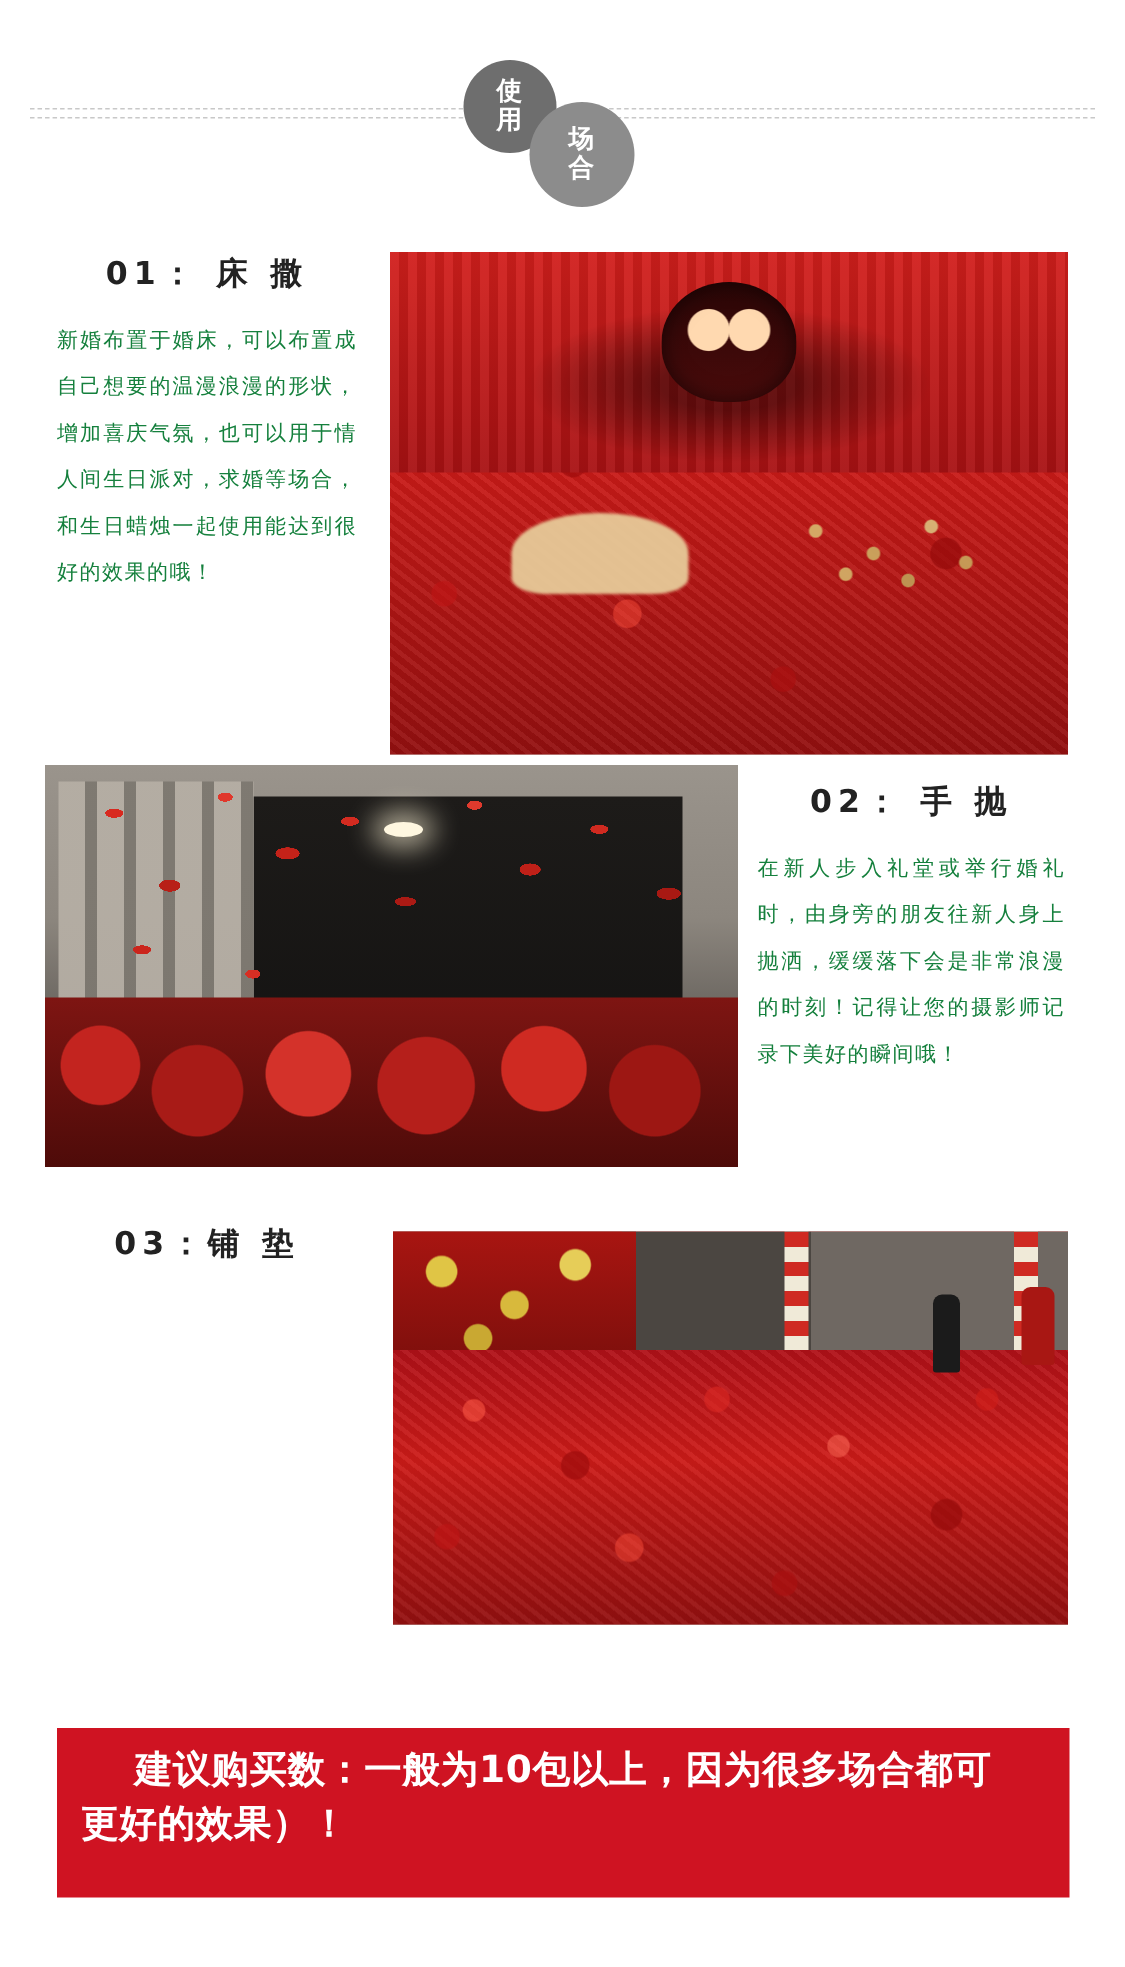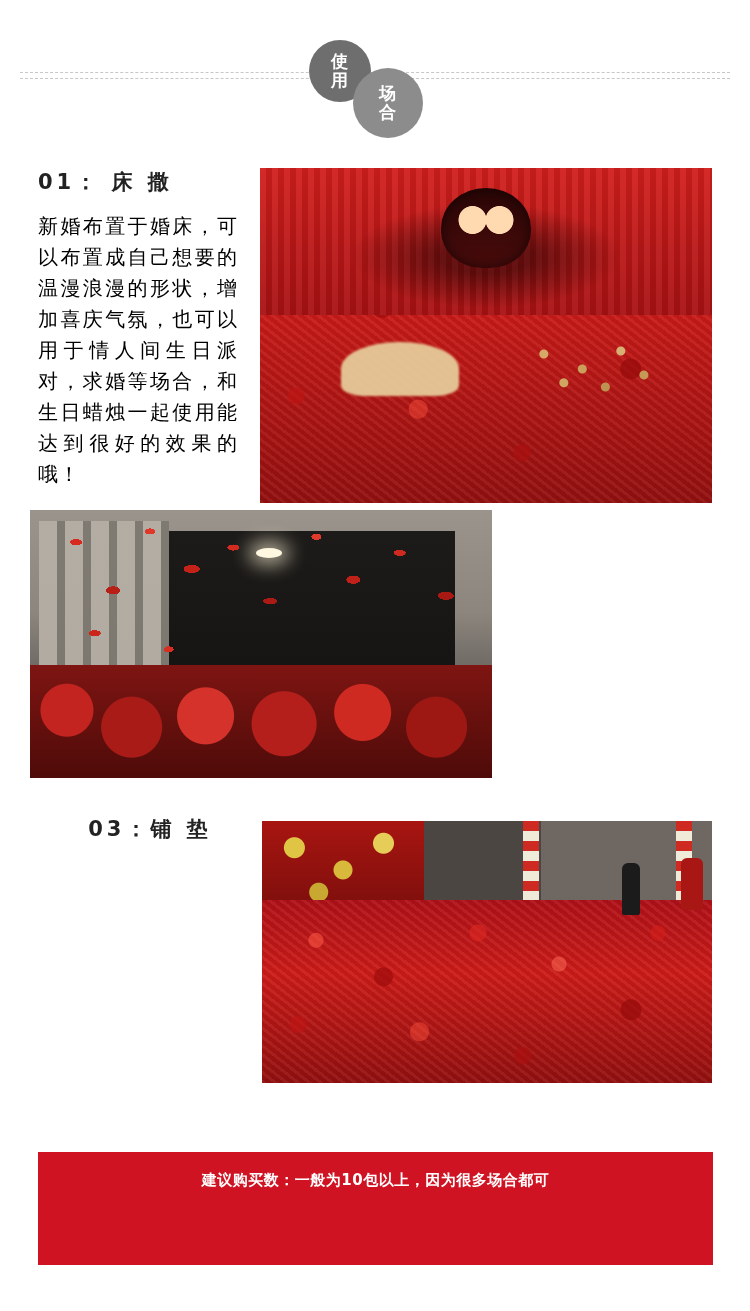--- a/index.html
+++ b/index.html
@@ -99,46 +99,45 @@
     width: 750px;
   }
   .sec-title {
     font-size: 21px;
     color: #222222;
     letter-spacing: 4px;
     font-weight: bold;
     margin-bottom: 16px;
   }
   .sec-body {
-    font-size: 20px;
-    color: #000000;
+    font-size: 14px;
+    color: #15803d;
     line-height: 31px;
     letter-spacing: 1px;
     text-align: justify;
-    font-family: Liberation Mono, monospace;
   }
   .photo {
     position: relative;
     overflow: hidden;
     background: #7e1d17;
   }
   .photo .ph-inner {
     position: absolute;
     inset: 0;
   }
 
   
   .s1 { height: 350px; }
   .s1 .txt {
     position: absolute;
     left: 38px;
     top: 8px;
     width: 200px;
   }
-  .s1 .txt .sec-title { text-align: left; }
+  .s1 .txt .sec-title { text-align: center; }
   .s1 .photo {
     position: absolute;
     left: 260px;
     top: 8px;
     width: 452px;
     height: 335px;
   }
 
   
   .s2 { height: 295px; }
@@ -154,21 +153,21 @@
     left: 505px;
     top: 10px;
     width: 205px;
   }
   .s2 .txt .sec-title { text-align: center; }
 
   
   .s3 { height: 295px; }
   .s3 .txt {
     position: absolute;
-    left: 50px;
+    left: 38px;
     top: 10px;
     width: 200px;
   }
   .s3 .txt .sec-title { text-align: center; }
   .s3 .photo {
     position: absolute;
     left: 262px;
     top: 16px;
     width: 450px;
     height: 262px;
@@ -176,21 +175,21 @@
 
   
   .banner {
     position: absolute;
     left: 38px;
     top: 1152px;
     width: 675px;
     height: 113px;
     background: #cf1322;
     color: #ffffff;
-    font-size: 15px;
+    font-size: 25px;
     font-weight: bold;
     line-height: 36px;
     letter-spacing: 0.5px;
     padding: 10px 14px 0 14px;
     box-sizing: border-box;
     text-align: center;
   }
   .banner .line { display: block; }
   .banner .l2 { text-align: left; padding-left: 2px;}
   .banner .l3 { text-align: left; padding-left: 2px;}
@@ -394,20 +393,24 @@
   <div class="photo">
     <div class="ph-inner">
       <div class="bld"></div>
       <div class="bld-dark"></div>
       <div class="bld-cols"></div>
       <div class="bld-light"></div>
       <div class="flying"></div>
       <div class="crowd"></div>
     </div>
   </div>
+  <div class="txt">
+    <div class="sec-title">02： 手 抛</div>
+    <div class="sec-body">在新人步入礼堂或举行婚礼时，由身旁的朋友往新人身上抛洒，缓缓落下会是非常浪漫的时刻！记得让您的摄影师记录下美好的瞬间哦！</div>
+  </div>
 </div>
 
 <div class="section s3">
   <div class="txt">
     <div class="sec-title">03：铺  垫</div>
   </div>
   <div class="photo">
     <div class="ph-inner">
       <div class="aisle-top"></div>
       <div class="aisle-flowers"></div>
@@ -416,13 +419,14 @@
       <div class="aisle-carpet-wide"></div>
       <div class="petals" style="top:30%"></div>
       <div class="aisle-person" style="left:80%; top:16%"></div>
       <div class="aisle-person red" style="left:93%; top:14%"></div>
     </div>
   </div>
 </div>
 
 <div class="banner">
   <span class="line l1">建议购买数：一般为10包以上，因为很多场合都可</span>
+  <span class="line l3">更好的效果）！</span>
 </div>
 
 </body></html>

